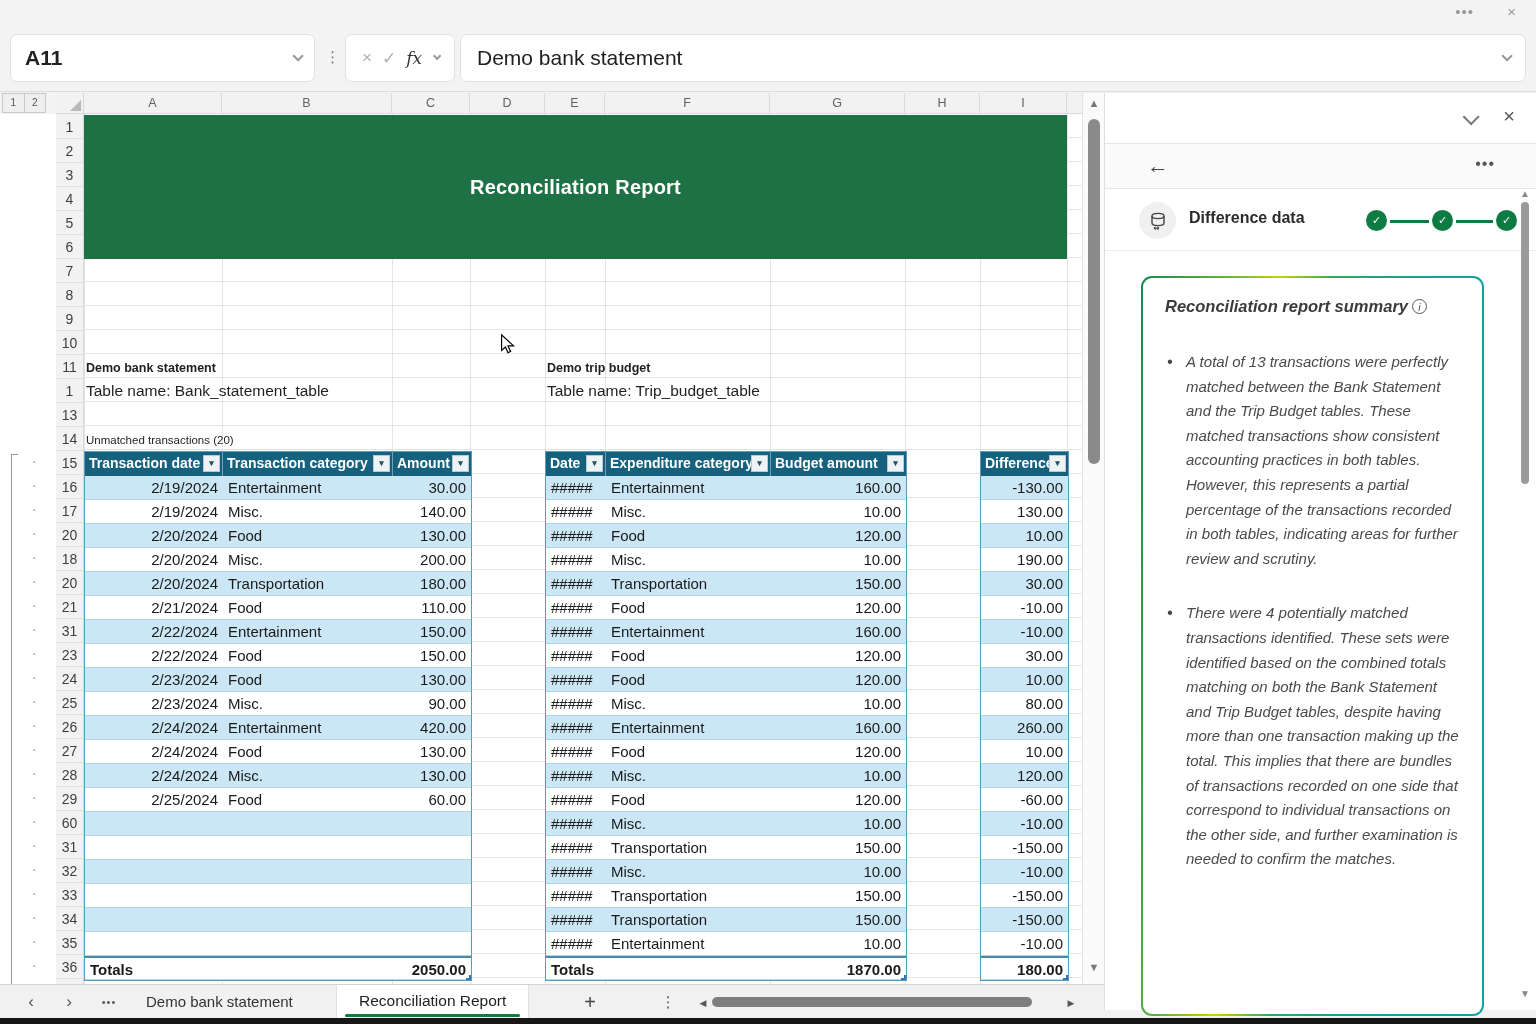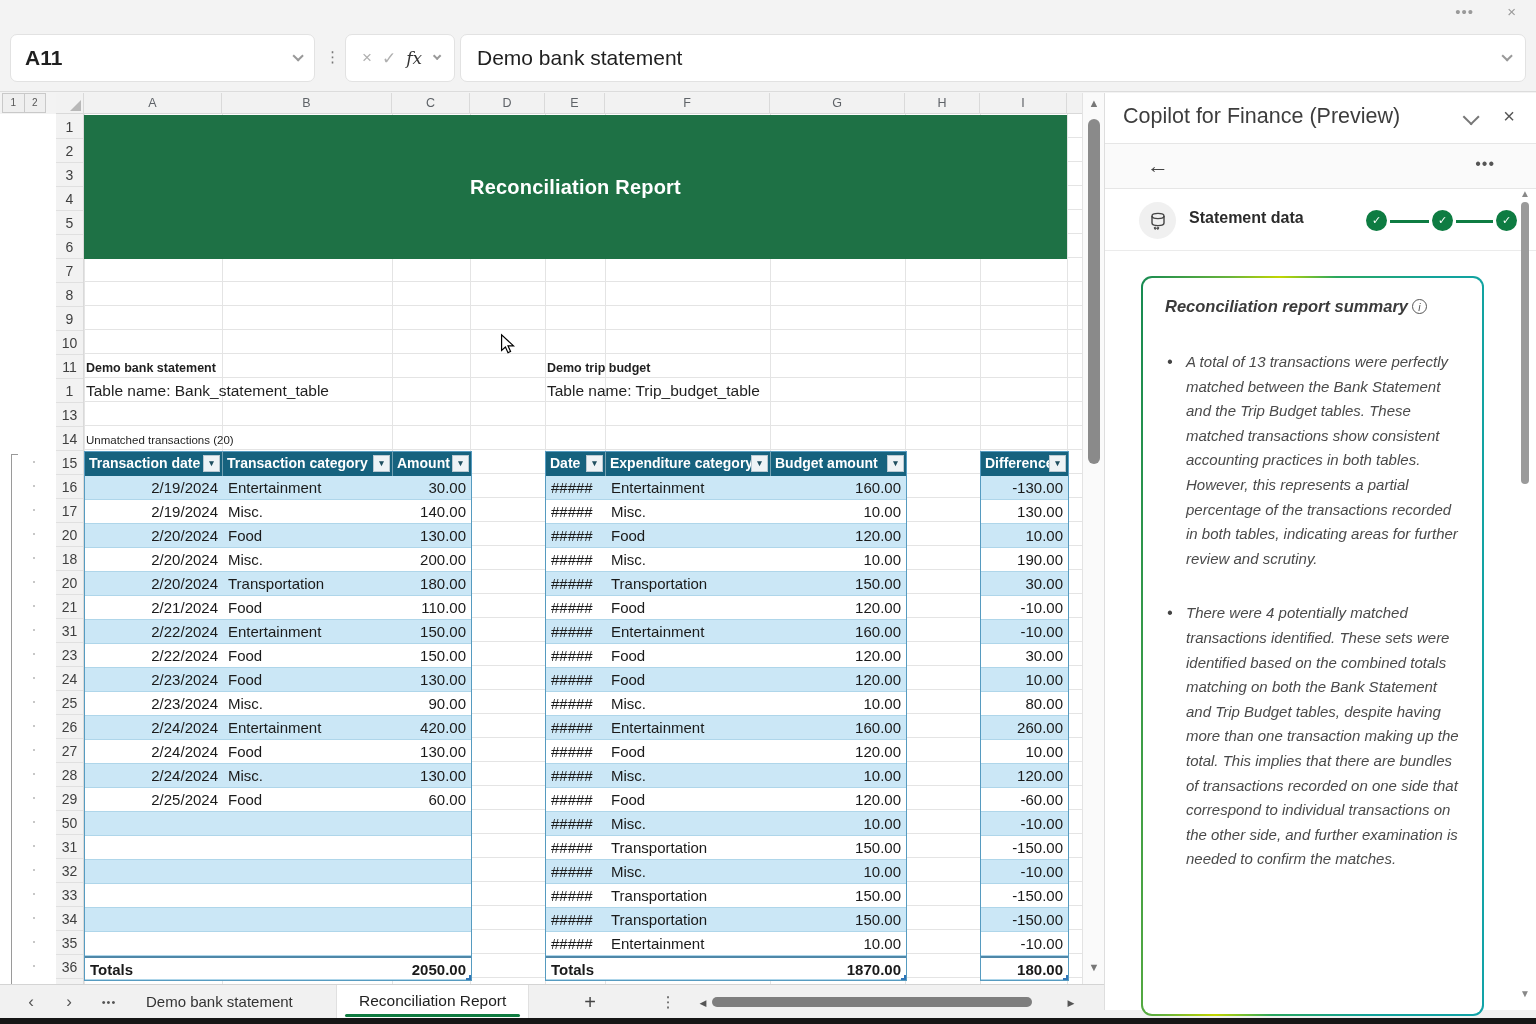--- a/index.html
+++ b/index.html
@@ -209,21 +209,21 @@
     <div class="row-num" style="top: 457px;">20</div>
     <div class="row-num" style="top: 481px;">21</div>
     <div class="row-num" style="top: 505px;">31</div>
     <div class="row-num" style="top: 529px;">23</div>
     <div class="row-num" style="top: 553px;">24</div>
     <div class="row-num" style="top: 577px;">25</div>
     <div class="row-num" style="top: 601px;">26</div>
     <div class="row-num" style="top: 625px;">27</div>
     <div class="row-num" style="top: 649px;">28</div>
     <div class="row-num" style="top: 673px;">29</div>
-    <div class="row-num" style="top: 697px;">50</div>
+    <div class="row-num" style="top: 697px;">60</div>
     <div class="row-num" style="top: 721px;">31</div>
     <div class="row-num" style="top: 745px;">32</div>
     <div class="row-num" style="top: 769px;">33</div>
     <div class="row-num" style="top: 793px;">34</div>
     <div class="row-num" style="top: 817px;">35</div>
     <div class="row-num" style="top: 841px;">36</div>
   </div>
 
 <div id="grid" class="abs"></div>
 <div id="vlines">
@@ -567,37 +567,36 @@
   <span class="tb-ico" style="left:694px;width:18px;font-size:9px;top:1px;">◀</span>
   <div id="h-scroll-track">
       <div id="h-thumb"></div>
     </div>
   <span class="tb-ico" style="left:1062px;width:18px;font-size:9px;top:1px;">▶</span>
 </div>
 <div id="black-strip" class="abs"></div>
 
 <div id="panel" class="abs">
   <div id="panel-header">
-    <span id="panel-title">Copilot for Finance (Preview)</span>
     <span id="panel-chevron" class="chev"></span>
     <span id="panel-close">×</span>
   </div>
   <div id="panel-toolbar">
     <span id="back-btn">←</span>
     <span id="panel-more">•••</span>
   </div>
   <div id="task-row">
     <div id="task-icon">
       <svg width="20" height="20" viewBox="0 0 20 20">
         <ellipse cx="10" cy="5" rx="6" ry="2.6" fill="none" stroke="#444" stroke-width="1.4"></ellipse>
         <path d="M4 5 v7 c0 1.4 2.7 2.6 6 2.6 s6 -1.2 6 -2.6 V5" fill="none" stroke="#444" stroke-width="1.4"></path>
         <path d="M6 17.2 h5 M6 17.2 l1.6-1.4 M6 17.2 l1.6 1.4 M11 17.2 l-1.6-1.4 M11 17.2 l-1.6 1.4" stroke="#444" stroke-width="1.1" fill="none"></path>
       </svg>
     </div>
-    <span id="task-label">Statement data</span>
+    <span id="task-label">Difference data</span>
     <span id="task-steps"><span class="step-circle" style="left: 261px;">✓</span><span class="step-line" style="left: 285px; width: 39px;"></span><span class="step-circle" style="left: 327px;">✓</span><span class="step-line" style="left: 351px; width: 37px;"></span><span class="step-circle" style="left: 391px;">✓</span></span>
   </div>
   <div id="summary-card">
     <div id="summary-card-inner">
       <div id="summary-title">
         <span>Reconciliation report summary</span><span class="info-icon">i</span>
       </div>
       <ul id="summary-bullets">
           <li>A total of 13 transactions were perfectly matched between the Bank Statement and the Trip Budget tables. These matched transactions show consistent accounting practices in both tables. However, this represents a partial percentage of the transactions recorded in both tables, indicating areas for further review and scrutiny.</li>
           <li>There were 4 potentially matched transactions identified. These sets were identified based on the combined totals matching on both the Bank Statement and Trip Budget tables, despite having more than one transaction making up the total. This implies that there are bundles of transactions recorded on one side that correspond to individual transactions on the other side, and further examination is needed to confirm the matches.</li>

